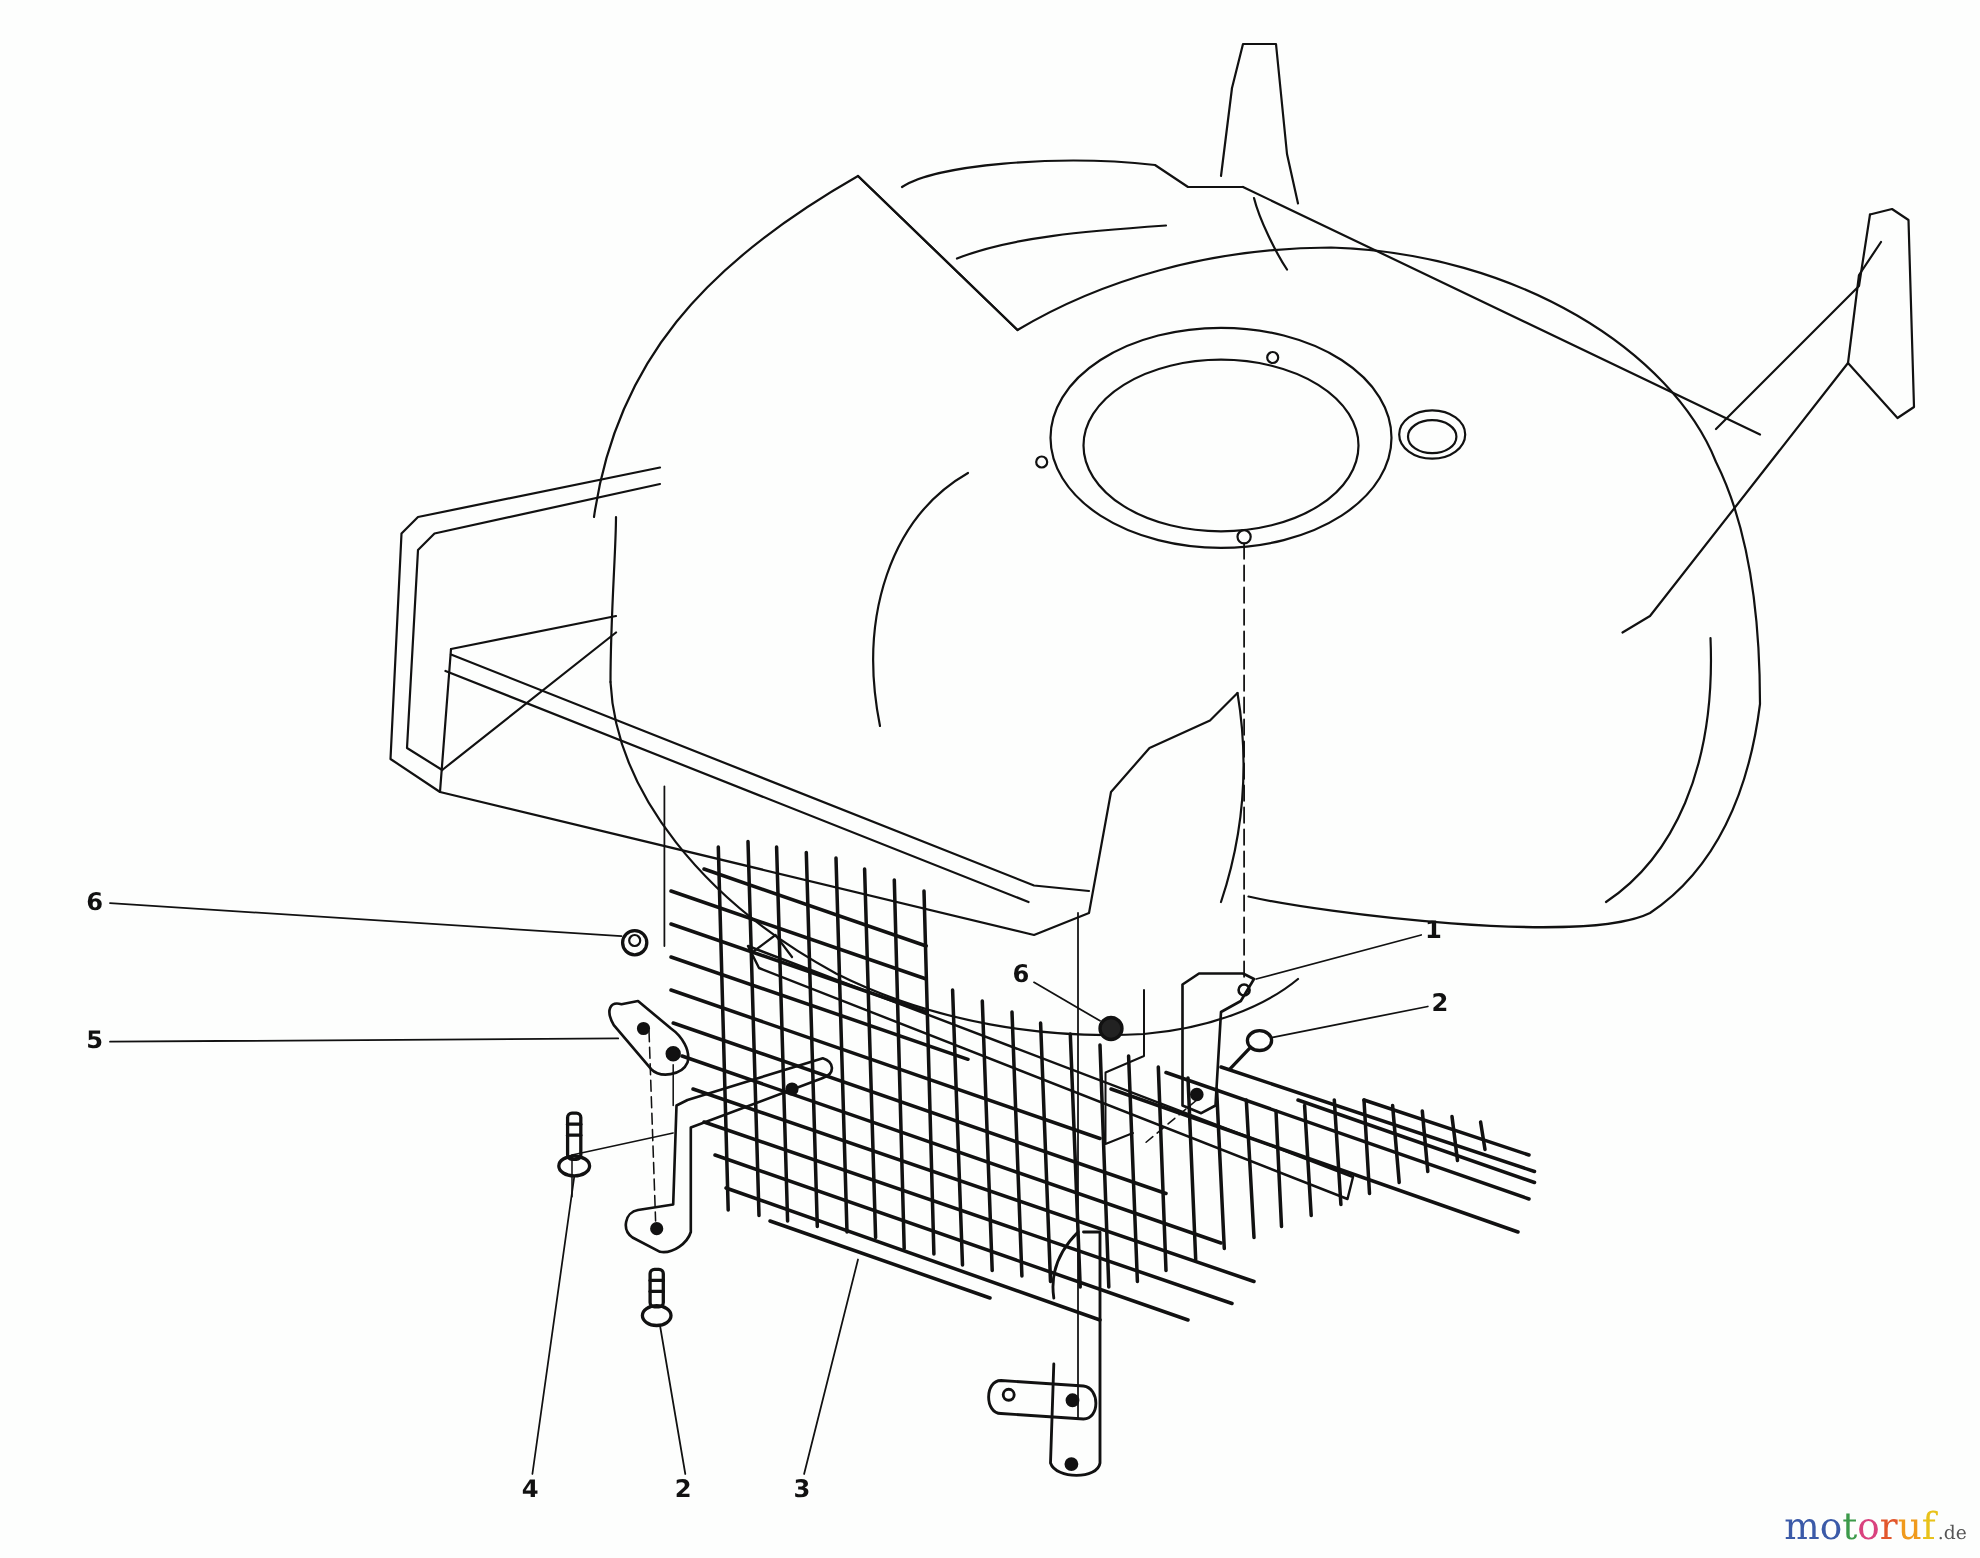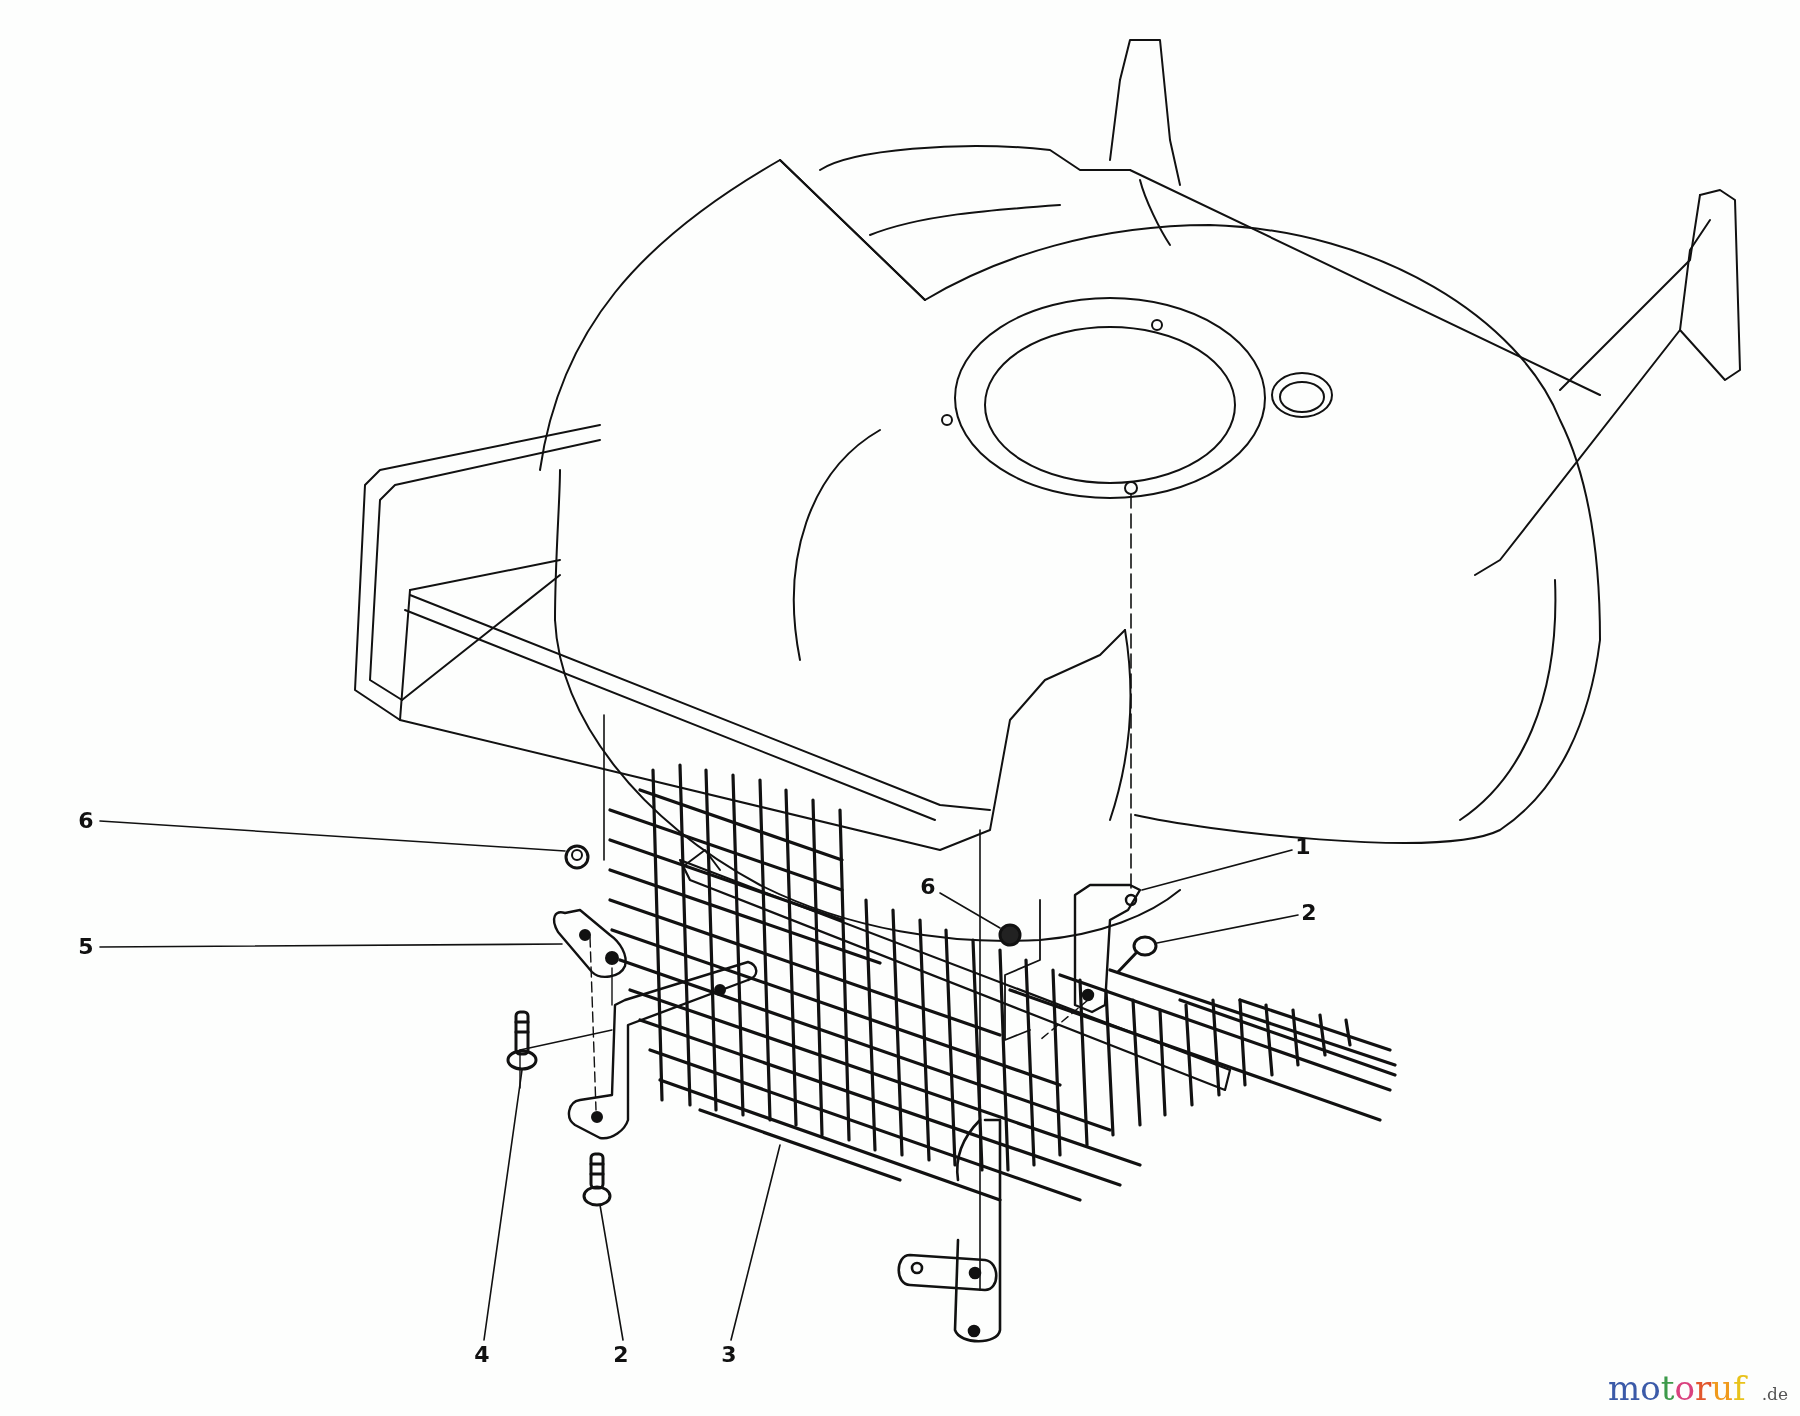--- a/index.html
+++ b/index.html
@@ -1,21 +1,21 @@
 <!DOCTYPE html>
 <html><head>
 <meta charset="utf-8">
 <style>
   html, body { margin:0; padding:0; background:#fdfefd; }
   body { width:1800px; height:1416px; position:relative; overflow:hidden; font-family:"Liberation Sans", sans-serif; }
   #diagram { position:absolute; left:0; top:0; width:1800px; height:1416px; }
   .callout { position:absolute; font-family:"DejaVu Sans", sans-serif; font-weight:bold; font-size:22px; color:#111; line-height:1; transform:translate(-50%,-50%); }
   .watermark { position:absolute; right:12px; bottom:8px; font-family:"DejaVu Serif", serif; font-size:34px; letter-spacing:0px; }
   .watermark span { display:inline-block; }
-  .watermark .suffix { font-size:17px; color:#555; margin-left:16px; }
+  .watermark .suffix { font-size:17px; color:#555; margin-left:2px; }
 </style>
 </head>
 <body>
 
 <svg id="diagram" viewBox="0 0 1800 1416" xmlns="http://www.w3.org/2000/svg" fill="none" stroke="#111" stroke-width="2" stroke-linejoin="round" stroke-linecap="round">
 
   <g>
 
     <path d="M 540,470 C 560,330 640,240 780,160 L 925,300
              C 1000,255 1100,225 1210,225

